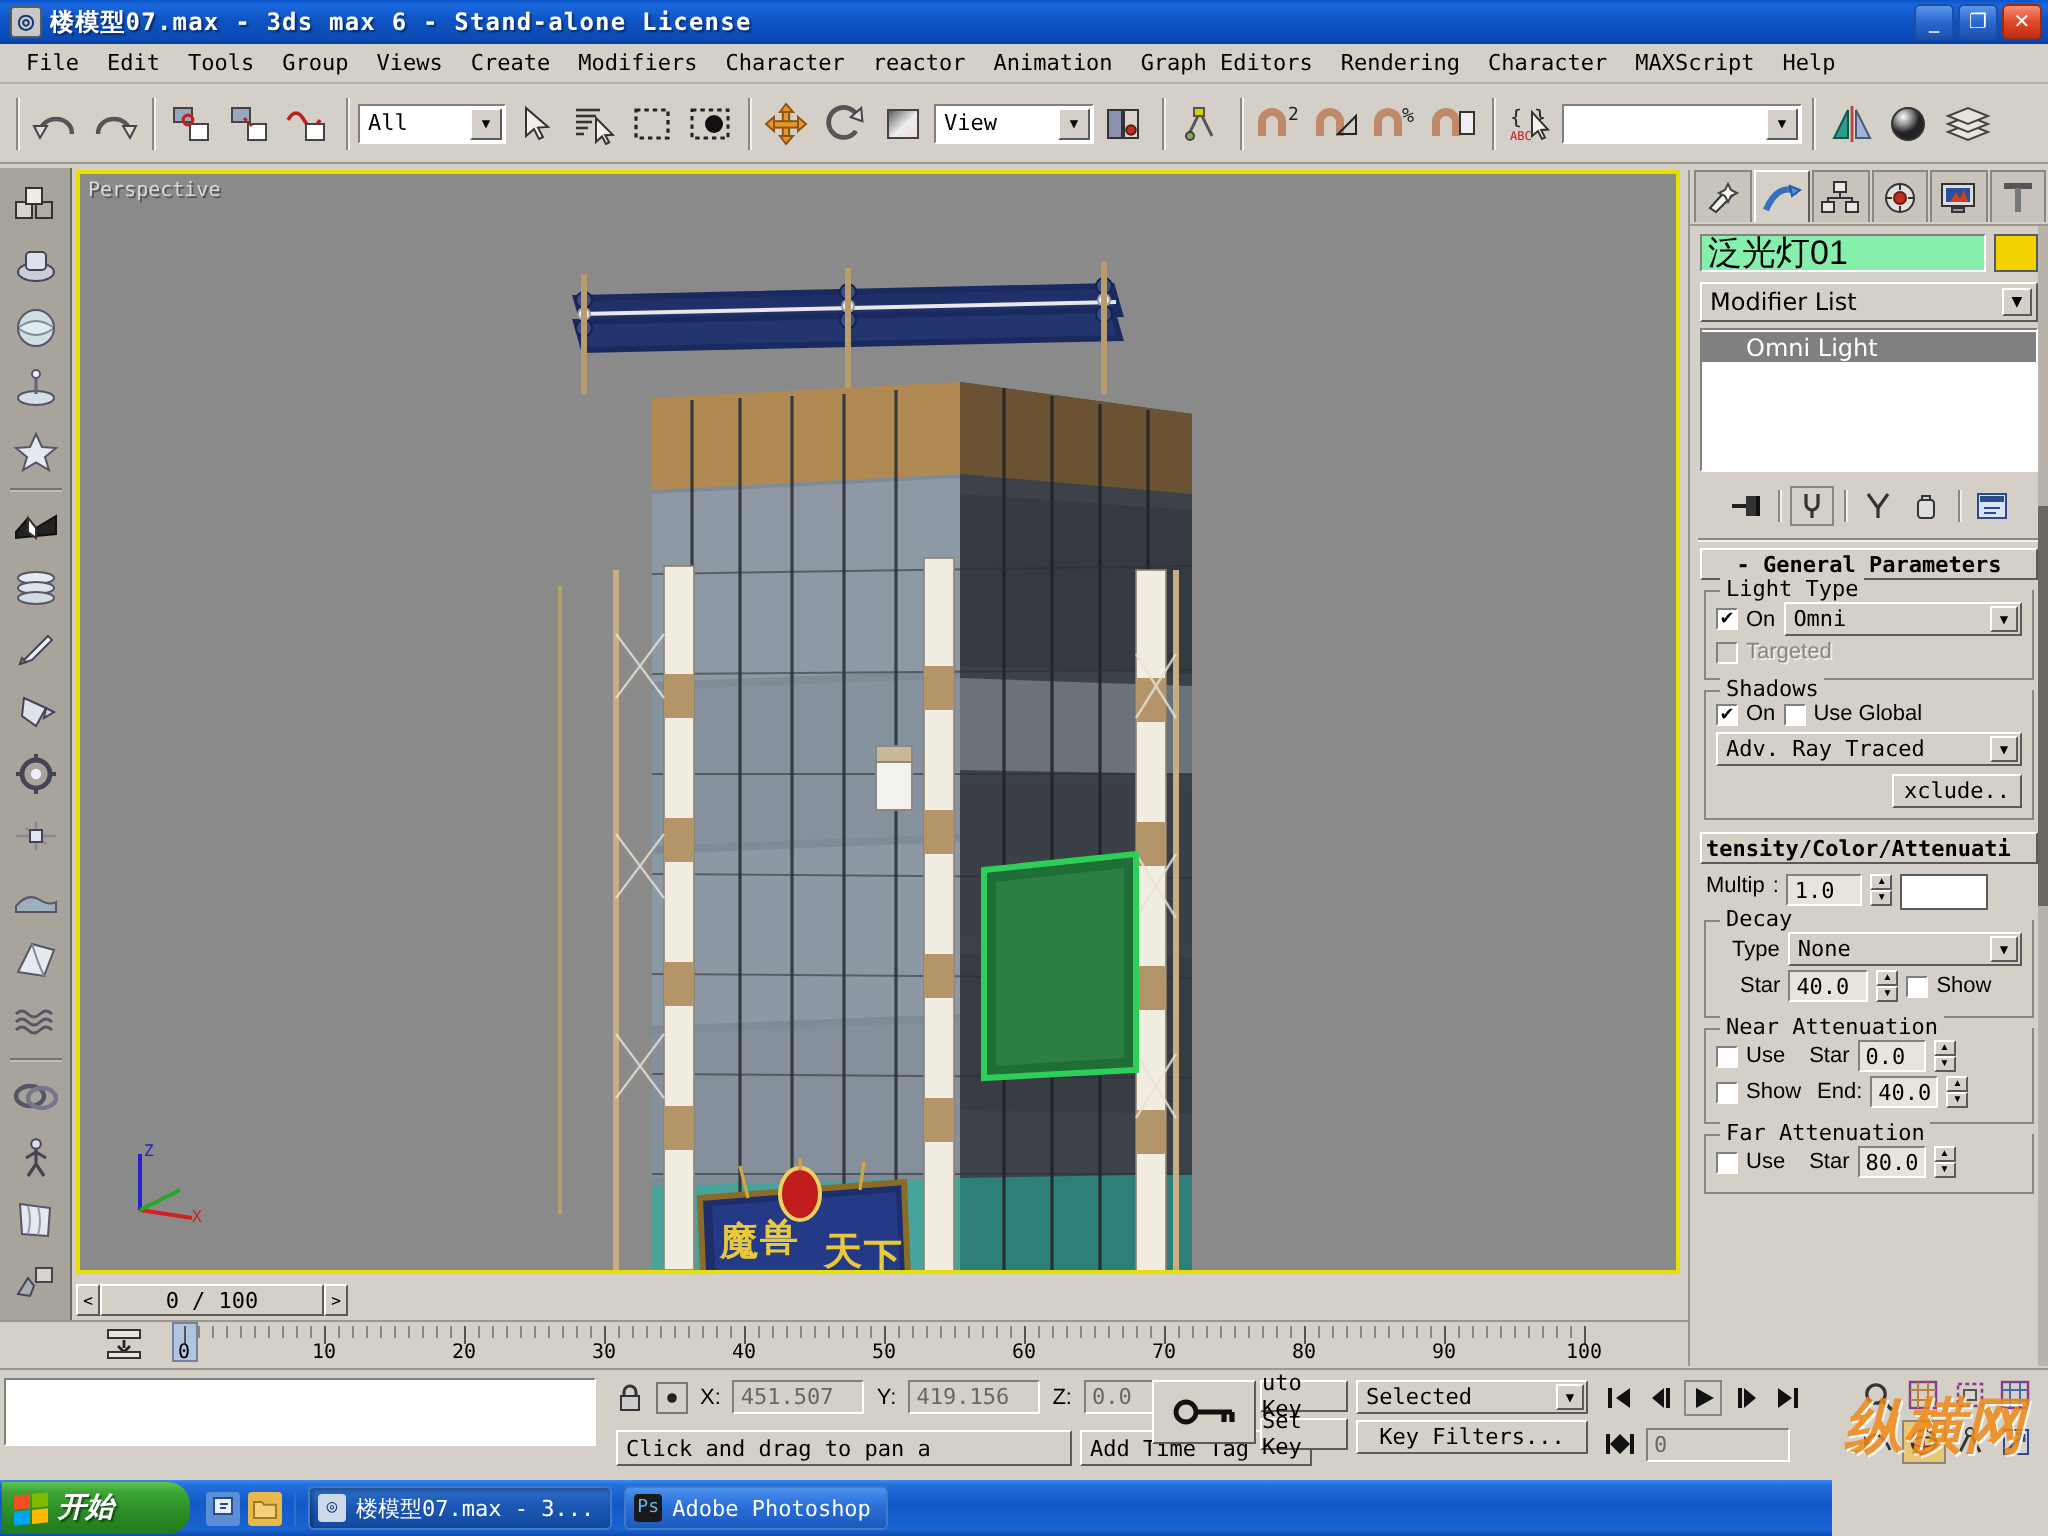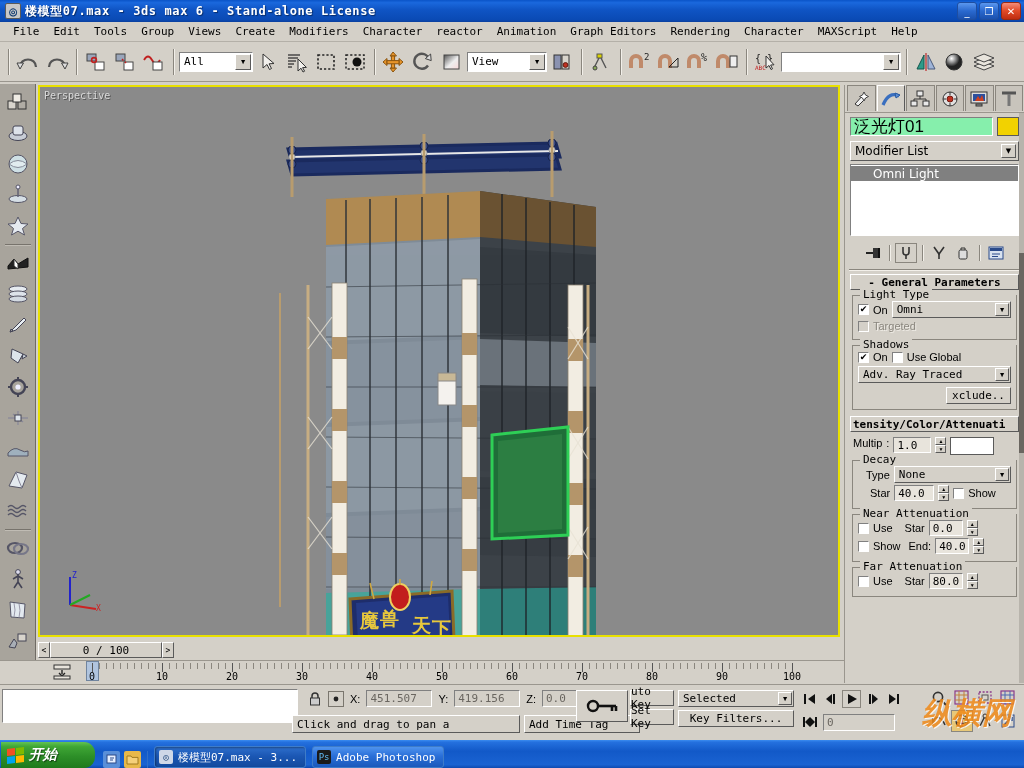--- a/index.html
+++ b/index.html
@@ -291,23 +291,23 @@
   .watermark {
     position:absolute; right:12px; bottom:6px;
     font-family:"DejaVu Serif", serif; font-size:30px; font-weight:bold;
     color:#f08a1a; opacity:0.85; font-style:italic;
     text-shadow:1px 1px 0 #fff;
     pointer-events:none; white-space:nowrap;
   }
 
   
   .taskbar {
-    position:absolute; left:0; bottom:0; width:1024px; height:28px;
+    position:absolute; left:0; bottom:0; width:916px; height:28px;
     background:linear-gradient(180deg,#3a8cf0 0%,#2470de 8%,#1259c8 40%,#1a63d2 88%,#0e4ab0 100%);
-    display:flex; align-items:flex-end;
+    display:flex; align-items:center;
   }
   .startbtn {
     width:94px; height:26px; margin-left:1px;
     background:linear-gradient(180deg,#62c352 0%,#3fa635 18%,#2d8f28 55%,#1f7a1c 100%);
     border-radius:0 11px 11px 0; display:flex; align-items:center; gap:5px;
     padding-left:6px; color:#fff; font-family:"Liberation Serif", serif;
     font-style:italic; font-weight:bold; font-size:14px;
     text-shadow:1px 1px 1px rgba(0,0,0,.5);
   }
   .start-flag {
@@ -1231,21 +1231,21 @@
           </svg>
       </div>
       <div class="lbl">X:</div>
       <div class="sb-field" style="width:66px;">451.507</div>
       <div class="lbl">Y:</div>
       <div class="sb-field" style="width:66px;">419.156</div>
       <div class="lbl">Z:</div>
       <div class="sb-field" style="width:66px;">0.0</div>
     </div>
 
-    <div style="position:absolute; left:292px; top:30px; display:flex; align-items:center; gap:4px;">
+    <div style="position:absolute; left:308px; top:30px; display:flex; align-items:center; gap:4px;">
       <div class="sb-prompt" style="width:228px;">Click and drag to pan a</div>
       <div class="sb-prompt" style="width:116px;">Add Time Tag</div>
     </div>
 
     <div style="position:absolute; left:576px; top:5px; width:52px; height:32px;
                 background:#d4d0c8; border:1px solid #fff; border-right-color:#5a5a5a; border-bottom-color:#5a5a5a;
                 display:flex; align-items:center; justify-content:center;">
       <svg width="34" height="18" viewBox="0 0 34 18">
         <circle cx="8" cy="9" r="5" fill="none" stroke="#111" stroke-width="2.4"></circle>
         <path d="M13 9 H31" stroke="#111" stroke-width="2.6"></path>

